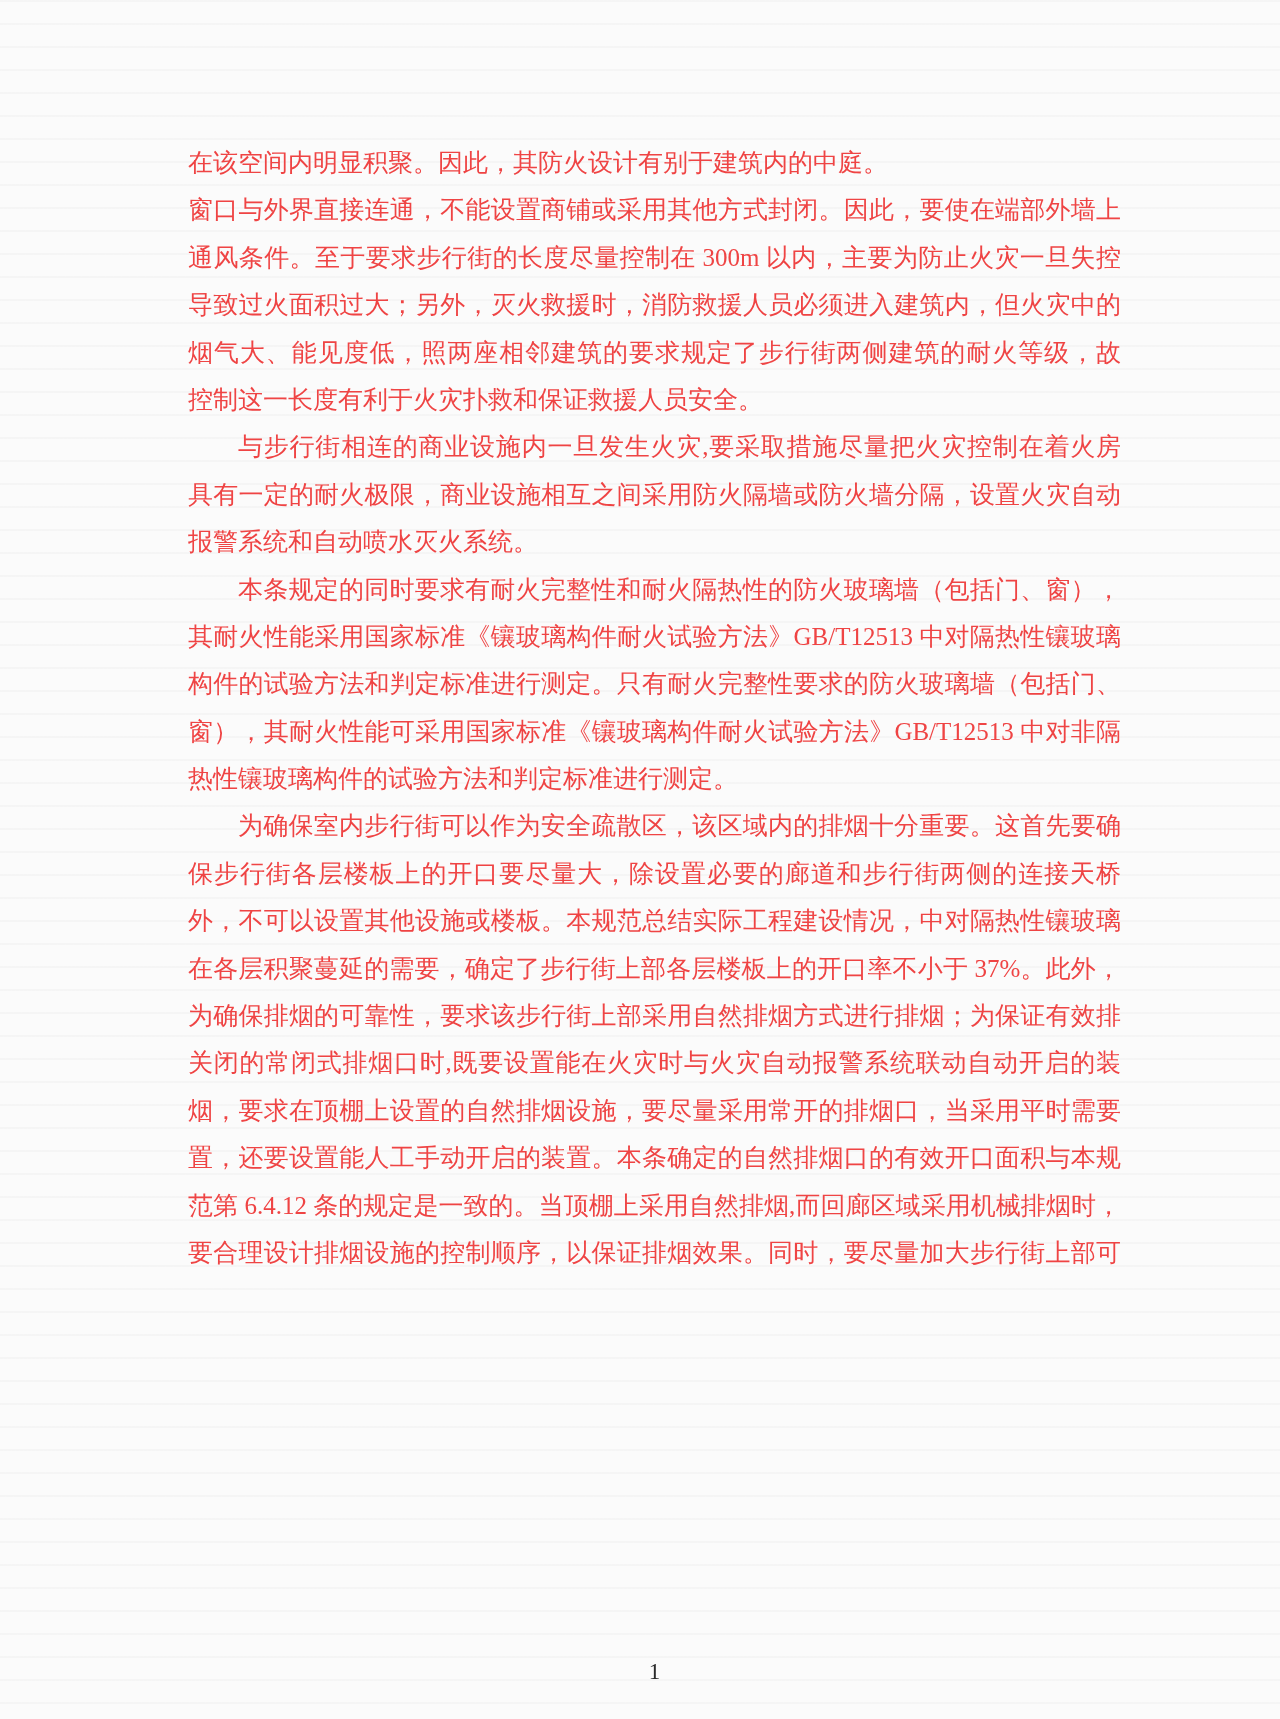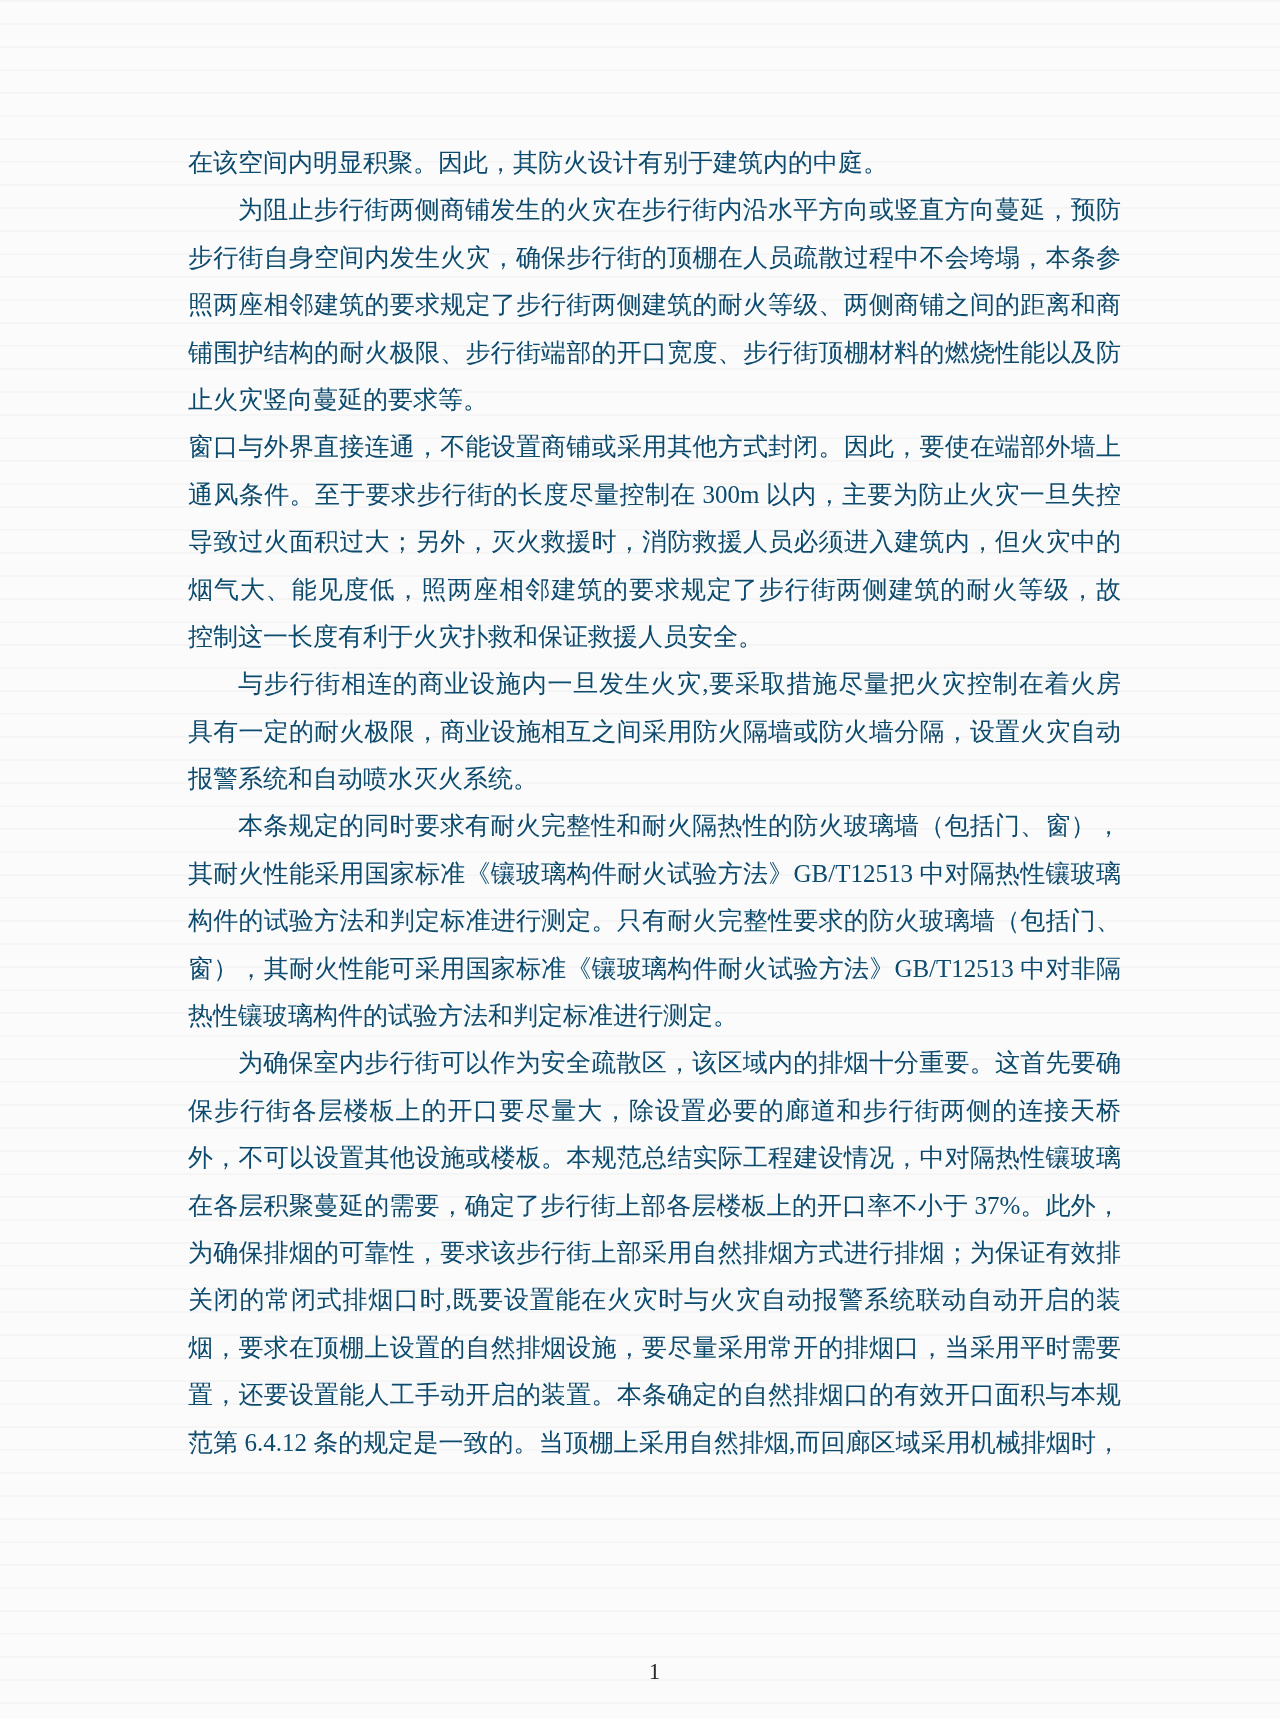--- a/index.html
+++ b/index.html
@@ -24,21 +24,21 @@
       rgba(0,0,0,0) 2px,
       rgba(0,0,0,0) 23px
     );
     pointer-events: none;
   }
   .text-body {
     position: absolute;
     left: 188px;
     top: 139px;
     width: 933px;
-    color: #0c4a6e;
+    color: #ef4444;
     font-size: 25px;
     line-height: 47.4px;
   }
   .paragraph {
     margin: 0;
     padding: 0;
   }
   .line {
     text-align: justify;
     text-align-last: justify;
@@ -67,27 +67,20 @@
 </head>
 <body>
 
 <div class="scan-texture"></div>
 
 <div class="text-body">
     <div class="paragraph">
       <div class="line para-end">在该空间内明显积聚。因此，其防火设计有别于建筑内的中庭。</div>
     </div>
     <div class="paragraph">
-      <div class="line indent">为阻止步行街两侧商铺发生的火灾在步行街内沿水平方向或竖直方向蔓延，预防</div>
-      <div class="line">步行街自身空间内发生火灾，确保步行街的顶棚在人员疏散过程中不会垮塌，本条参</div>
-      <div class="line">照两座相邻建筑的要求规定了步行街两侧建筑的耐火等级、两侧商铺之间的距离和商</div>
-      <div class="line">铺围护结构的耐火极限、步行街端部的开口宽度、步行街顶棚材料的燃烧性能以及防</div>
-      <div class="line para-end">止火灾竖向蔓延的要求等。</div>
-    </div>
-    <div class="paragraph">
       <div class="line">窗口与外界直接连通，不能设置商铺或采用其他方式封闭。因此，要使在端部外墙上</div>
       <div class="line">通风条件。至于要求步行街的长度尽量控制在 300m 以内，主要为防止火灾一旦失控</div>
       <div class="line">导致过火面积过大；另外，灭火救援时，消防救援人员必须进入建筑内，但火灾中的</div>
       <div class="line">烟气大、能见度低，照两座相邻建筑的要求规定了步行街两侧建筑的耐火等级，故</div>
       <div class="line para-end">控制这一长度有利于火灾扑救和保证救援人员安全。</div>
     </div>
     <div class="paragraph">
       <div class="line indent">与步行街相连的商业设施内一旦发生火灾,要采取措施尽量把火灾控制在着火房</div>
       <div class="line">具有一定的耐火极限，商业设施相互之间采用防火隔墙或防火墙分隔，设置火灾自动</div>
       <div class="line para-end">报警系统和自动喷水灭火系统。</div>
@@ -102,18 +95,19 @@
     <div class="paragraph">
       <div class="line indent">为确保室内步行街可以作为安全疏散区，该区域内的排烟十分重要。这首先要确</div>
       <div class="line">保步行街各层楼板上的开口要尽量大，除设置必要的廊道和步行街两侧的连接天桥</div>
       <div class="line">外，不可以设置其他设施或楼板。本规范总结实际工程建设情况，中对隔热性镶玻璃</div>
       <div class="line">在各层积聚蔓延的需要，确定了步行街上部各层楼板上的开口率不小于 37%。此外，</div>
       <div class="line">为确保排烟的可靠性，要求该步行街上部采用自然排烟方式进行排烟；为保证有效排</div>
       <div class="line">关闭的常闭式排烟口时,既要设置能在火灾时与火灾自动报警系统联动自动开启的装</div>
       <div class="line">烟，要求在顶棚上设置的自然排烟设施，要尽量采用常开的排烟口，当采用平时需要</div>
       <div class="line">置，还要设置能人工手动开启的装置。本条确定的自然排烟口的有效开口面积与本规</div>
       <div class="line">范第 6.4.12 条的规定是一致的。当顶棚上采用自然排烟,而回廊区域采用机械排烟时，</div>
+      <div class="line">要合理设计排烟设施的控制顺序，以保证排烟效果。同时，要尽量加大步行街上部可</div>
     </div>
   </div>
 
 <div class="page-footer">
   <span>1</span>
 </div>
 
 </body></html>

